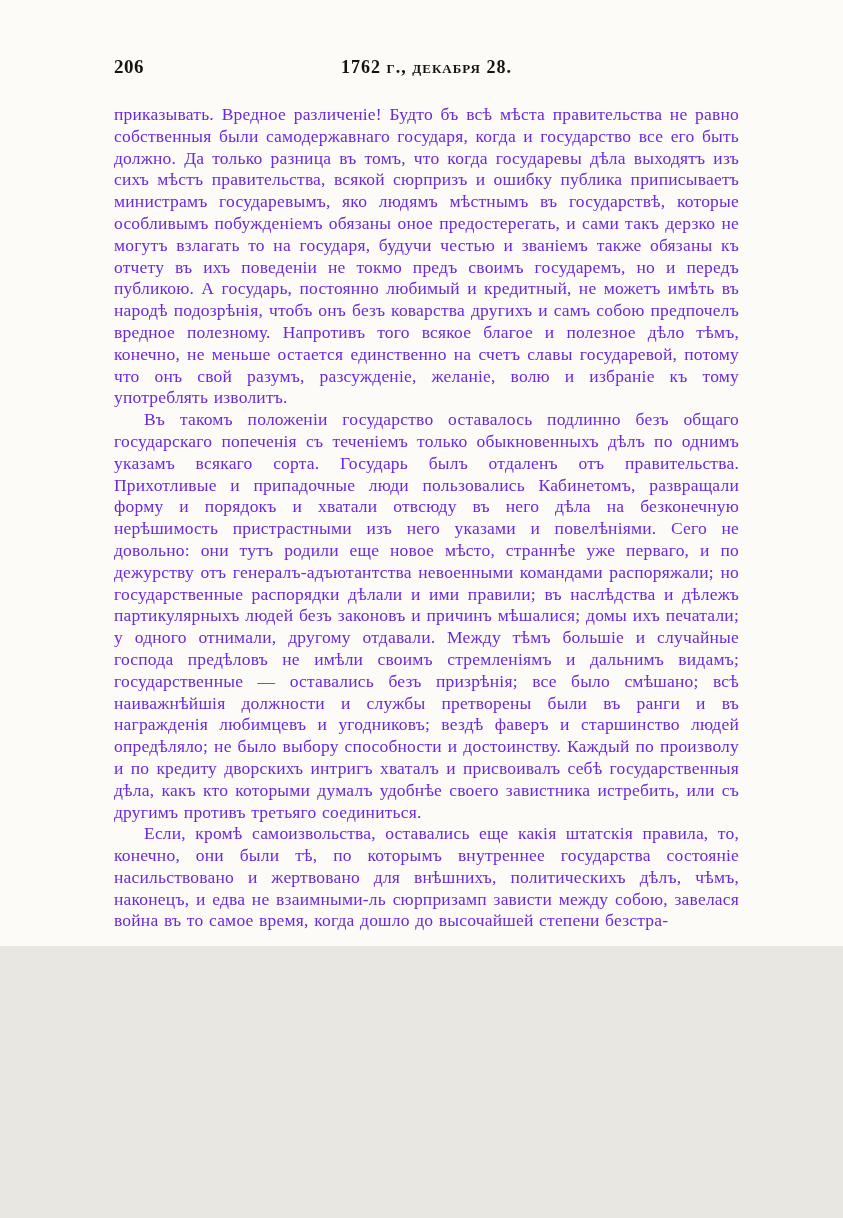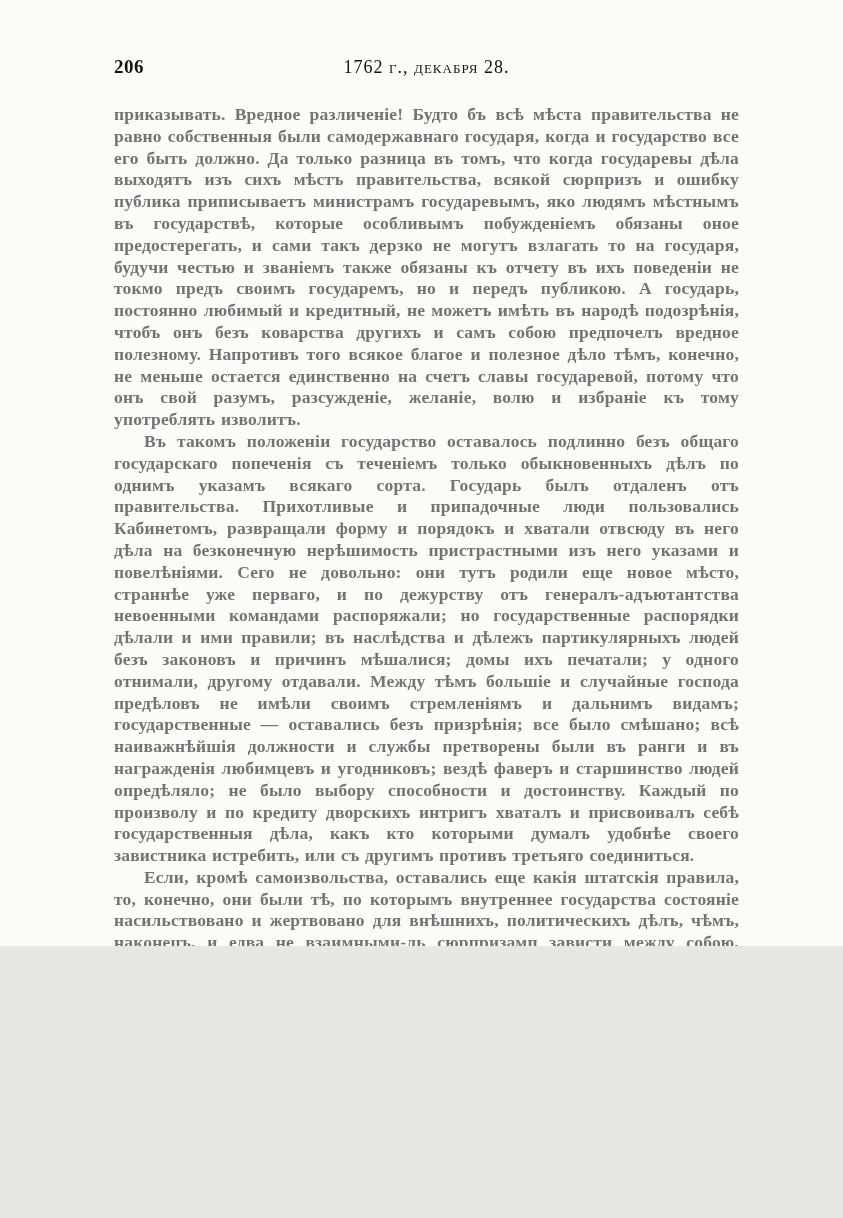--- a/index.html
+++ b/index.html
@@ -28,34 +28,34 @@
     font-size: 19px;
     font-weight: bold;
     letter-spacing: 0.5px;
     width: 90px;
     flex: 0 0 auto;
   }
   .head-title {
     flex: 1 1 auto;
     text-align: center;
     font-size: 18px;
-    font-weight: normal;
+    font-weight: bold;
     font-variant: small-caps;
     letter-spacing: 1px;
     
     margin-right: 90px;
   }
   .body-text {
     font-size: 17.5px;
     line-height: 21.8px;
     text-align: justify;
     letter-spacing: 0.2px;
     word-spacing: 1px;
-    font-weight: bold;
-    color: #737373;
+    font-weight: normal;
+    color: #6d28d9;
   }
   .body-text p {
     margin: 0;
     text-indent: 30px;
   }
   .body-text p.no-indent {
     text-indent: 0;
   }
 </style>
 </head>

